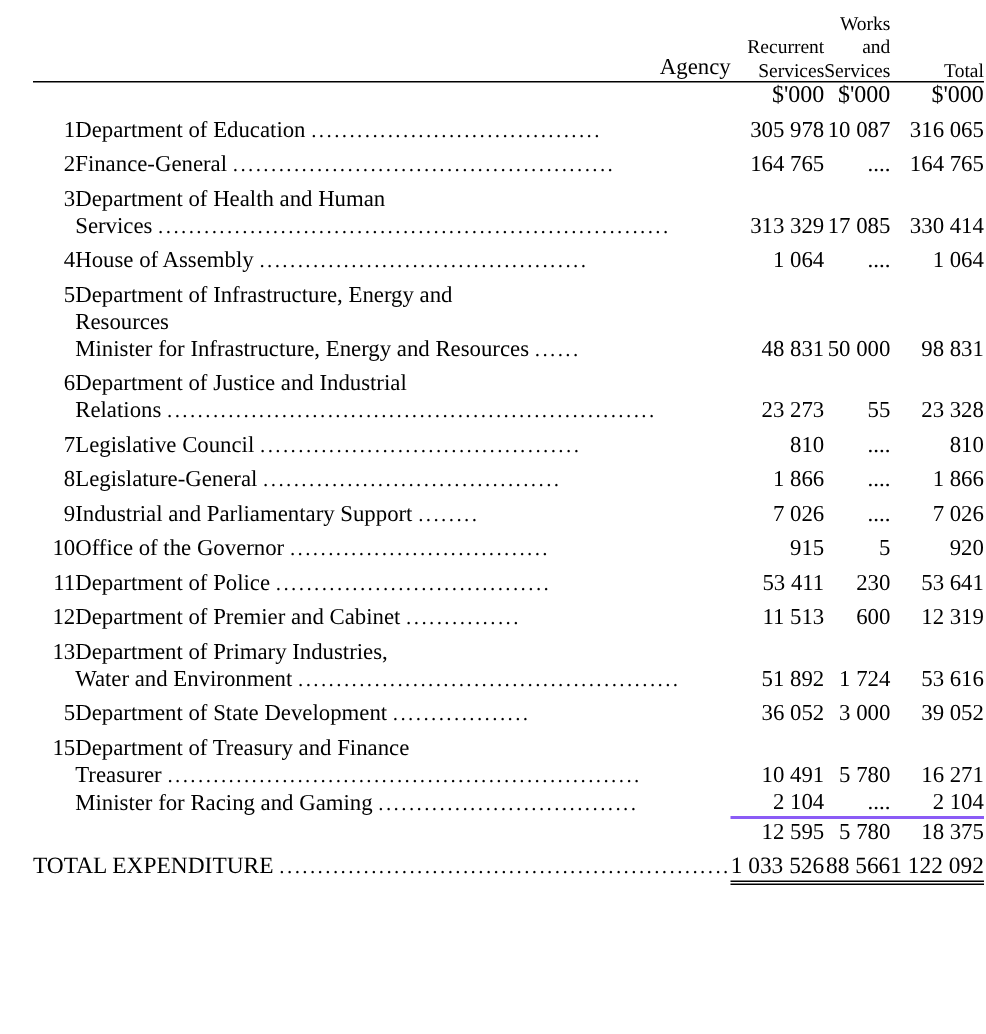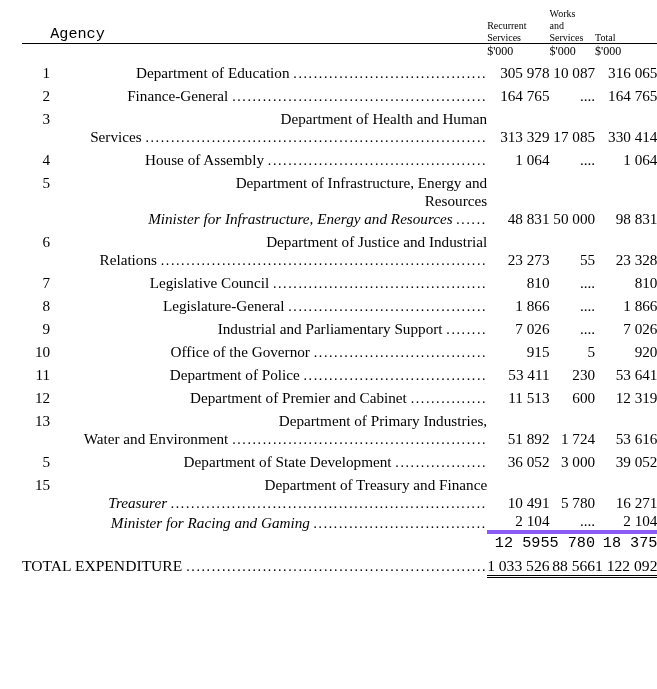--- a/index.html
+++ b/index.html
@@ -36,85 +36,82 @@
 
   
   .col-num   { width: 26px; }
   .col-name  { width: 355px; }
   .col-rec   { width: 78px; }
   .col-works { width: 72px; }
   .col-total { width: 82px; }
 
   
   .hdr-cell {
-    text-align: left;
-    font-size: 10px;
+    text-align: right;
+    font-size: 13px;
     line-height: 1.18;
     padding-bottom: 2px;
   }
   .hdr-agency {
-    text-align: left;
+    text-align: right;
     padding-bottom: 2px;
-    font-family: Liberation Mono, monospace;
   }
   .rule-row td {
     padding: 0;
   }
   .rule {
     border-bottom: 1.4px solid #000;
     height: 0;
     font-size: 0;
     line-height: 0;
   }
 
   .units td {
-    text-align: left;
-    font-size: 12px;
+    text-align: right;
+    font-size: 16px;
     padding-top: 6px;
     padding-bottom: 10px;
   }
 
   .num {
     text-align: right;
     white-space: nowrap;
     font-size: 15.2px;
     padding-bottom: 1px;
   }
   .idx {
     text-align: right;
     padding-right: 7px;
     font-size: 15.2px;
     white-space: nowrap;
     padding-bottom: 1px;
   }
   .name {
-    text-align: right;
+    text-align: left;
     font-size: 15.2px;
     padding-bottom: 1px;
     padding-right: 6px;
     white-space: nowrap;
     overflow: hidden;
   }
   tr.data-row td { padding-top: 5px; }
   tr.cont-row td { padding-top: 0px; }
 
   .leader {
     letter-spacing: 1.6px;
     font-size: 14px;
   }
   .sub {
-    font-style: italic;
     padding-left: 26px;
   }
   .num.ital { }
 
   .subtotal-wrap td { padding-top: 2px; }
   .topline {
-    border-top: 4px solid #8b5cf6;
-    font-family: Liberation Mono, monospace;
+    border-top: 2px solid #8b5cf6;
   }
 
   .total-row td {
     padding-top: 7px;
     font-size: 15.6px;
   }
   .total-label {
     text-align: left;
     white-space: nowrap;
   }

